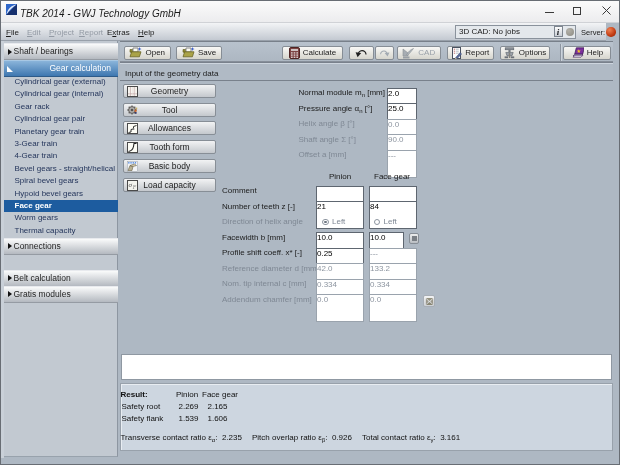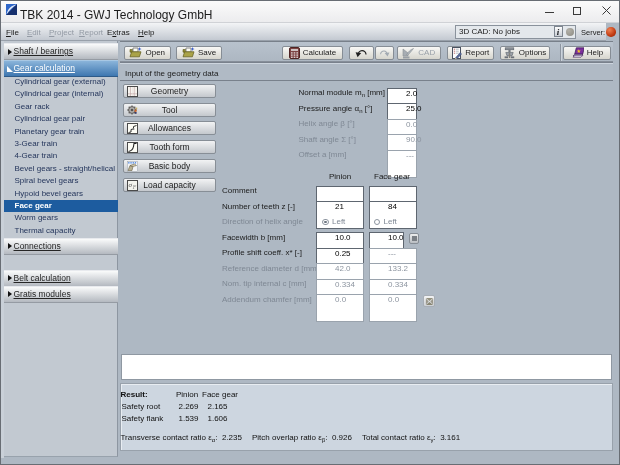--- a/index.html
+++ b/index.html
@@ -6,49 +6,49 @@
 html,body{width:620px;height:465px;}
 body{font-family:"Liberation Sans",sans-serif;position:relative;background:#9da6b1;overflow:hidden;}
 .abs{position:absolute;}
 .t9{font-size:8px;line-height:10px;color:#1b1b1b;white-space:nowrap;}
 .grey{color:#7f8894;}
 sub{font-size:6px;vertical-align:-2px;}
 
 #win{position:absolute;left:0;top:0;width:620px;height:465px;border:1px solid #686d74;background:#aeb8c3;}
 
 #title{position:absolute;left:1px;top:1px;width:618px;height:22px;background:linear-gradient(#fbfbfb,#ececee);border-bottom:1px solid #d0d2d6;}
-#title .txt{position:absolute;left:19px;top:7px;font-size:12px;color:#1c1c1c;}
+#title .txt{position:absolute;left:19px;top:7px;font-size:10px;color:#1c1c1c;font-style:italic;}
 
 #menu{position:absolute;left:1px;top:23px;width:605px;height:18px;background:linear-gradient(#f3f4f6,#c3c9d1);border-bottom:1px solid #98a0aa;padding-left:15px;}
 .mitem{position:absolute;top:5px;font-size:8px;color:#1b1b1b;}
 .mdis{color:#939aa4;}
 
 #tbar{position:absolute;left:120px;top:41px;width:493px;height:21px;background:linear-gradient(#b8c2cd,#adb7c2);border-top:1px solid #78808a;border-bottom:1px solid #868e99;}
 .tbtn{position:absolute;top:4.5px;height:14.5px;border:1px solid #868d95;border-radius:2px;background:linear-gradient(#f8f8f6,#d6d5cd);font-size:8px;color:#1b1b1b;display:flex;align-items:center;justify-content:center;gap:3px;}
 .tbtn.dis{color:#9aa1a9;}
 
 #cap{position:absolute;left:120px;top:62px;width:493px;height:19px;background:#b0bac5;border-top:1px solid #79818c;border-bottom:1px solid #79818c;box-shadow:inset 0 1px 0 #cdd5de,0 1px 0 #c5cdd6;}
 #cap span{position:absolute;left:5px;top:6px;font-size:8px;color:#1b1b1b;}
 
 #content{position:absolute;left:120px;top:81px;width:493px;height:371px;background:#aeb8c3;}
 
 #nav{position:absolute;left:3.5px;top:41px;width:114.5px;height:416px;background:#c2c9d1;border-right:1px solid #8d96a1;border-bottom:1px solid #98a2ac;}
-.nhead{position:absolute;left:0px;width:114px;height:17px;background:linear-gradient(#fafbfb,#b4b9c0);border-top:1px solid #e8eaee;border-bottom:1px solid #959ba3;font-size:8.5px;white-space:nowrap;color:#252525;line-height:14px;text-decoration:underline;}
+.nhead{position:absolute;left:0px;width:114px;height:17px;background:linear-gradient(#fafbfb,#b4b9c0);border-top:1px solid #e8eaee;border-bottom:1px solid #959ba3;font-size:8.5px;white-space:nowrap;color:#252525;line-height:14px;}
 .nhead .lbl{margin-left:10px;font-weight:normal;}
 .arrow{position:absolute;left:4px;top:4.5px;width:0;height:0;border-left:4px solid #111;border-top:3px solid transparent;border-bottom:3px solid transparent;}
-#nhblue{background:linear-gradient(#8ab4da,#3e77b0);color:#fff;font-weight:bold;border-bottom:1px solid #2d5a88;border-top:1px solid #a8c8e4;}
+#nhblue{background:linear-gradient(#8ab4da,#3e77b0);color:#fff;font-weight:bold;border-bottom:1px solid #2d5a88;border-top:1px solid #a8c8e4;padding-left:36px;}
 .nitem{position:absolute;left:0px;width:114px;height:12.4px;font-size:8px;white-space:nowrap;overflow:hidden;color:#25365c;line-height:12.4px;}
 .nitem span{margin-left:11px;text-align:right;}
 #nsel{background:#1d5c9f;color:#fff;font-weight:bold;}
 
 .pbtn{position:absolute;left:123px;width:93px;height:14px;border:1px solid #878e96;border-radius:2px;background:linear-gradient(#f2f3f4,#c4c8cd);font-size:9px;color:#1b1b1b;text-align:center;line-height:12.5px;}
 .pbtn .ic{position:absolute;left:2.5px;top:1px;width:11px;height:11px;}
 .pbtn{font-size:8.5px;}
 
-.inp{position:absolute;height:28px;background:#fff;border:1px solid #5e6670;font-size:8px;line-height:9.5px;color:#000;padding-left:18px;}
+.inp{position:absolute;height:28px;background:#fff;border:1px solid #5e6670;font-size:8px;line-height:9.5px;color:#000;padding-left:0;}
 .inp.dis{border:1px solid #9aa3ad;color:#8d95a0;}
 
 #whitebox{position:absolute;left:121px;top:353.5px;width:491px;height:26.5px;background:#fff;border:1px solid #8f98a2;}
 
 #result{position:absolute;left:120px;top:383px;width:493px;height:68px;background:#cdd6e0;border:1px solid #98a1ab;box-shadow:inset 1px 1px 0 #e8edf2;}
 .r9{position:absolute;font-size:8px;color:#111;white-space:nowrap;}
 </style>
 </head>
 <body>
 <div id="win"></div>

